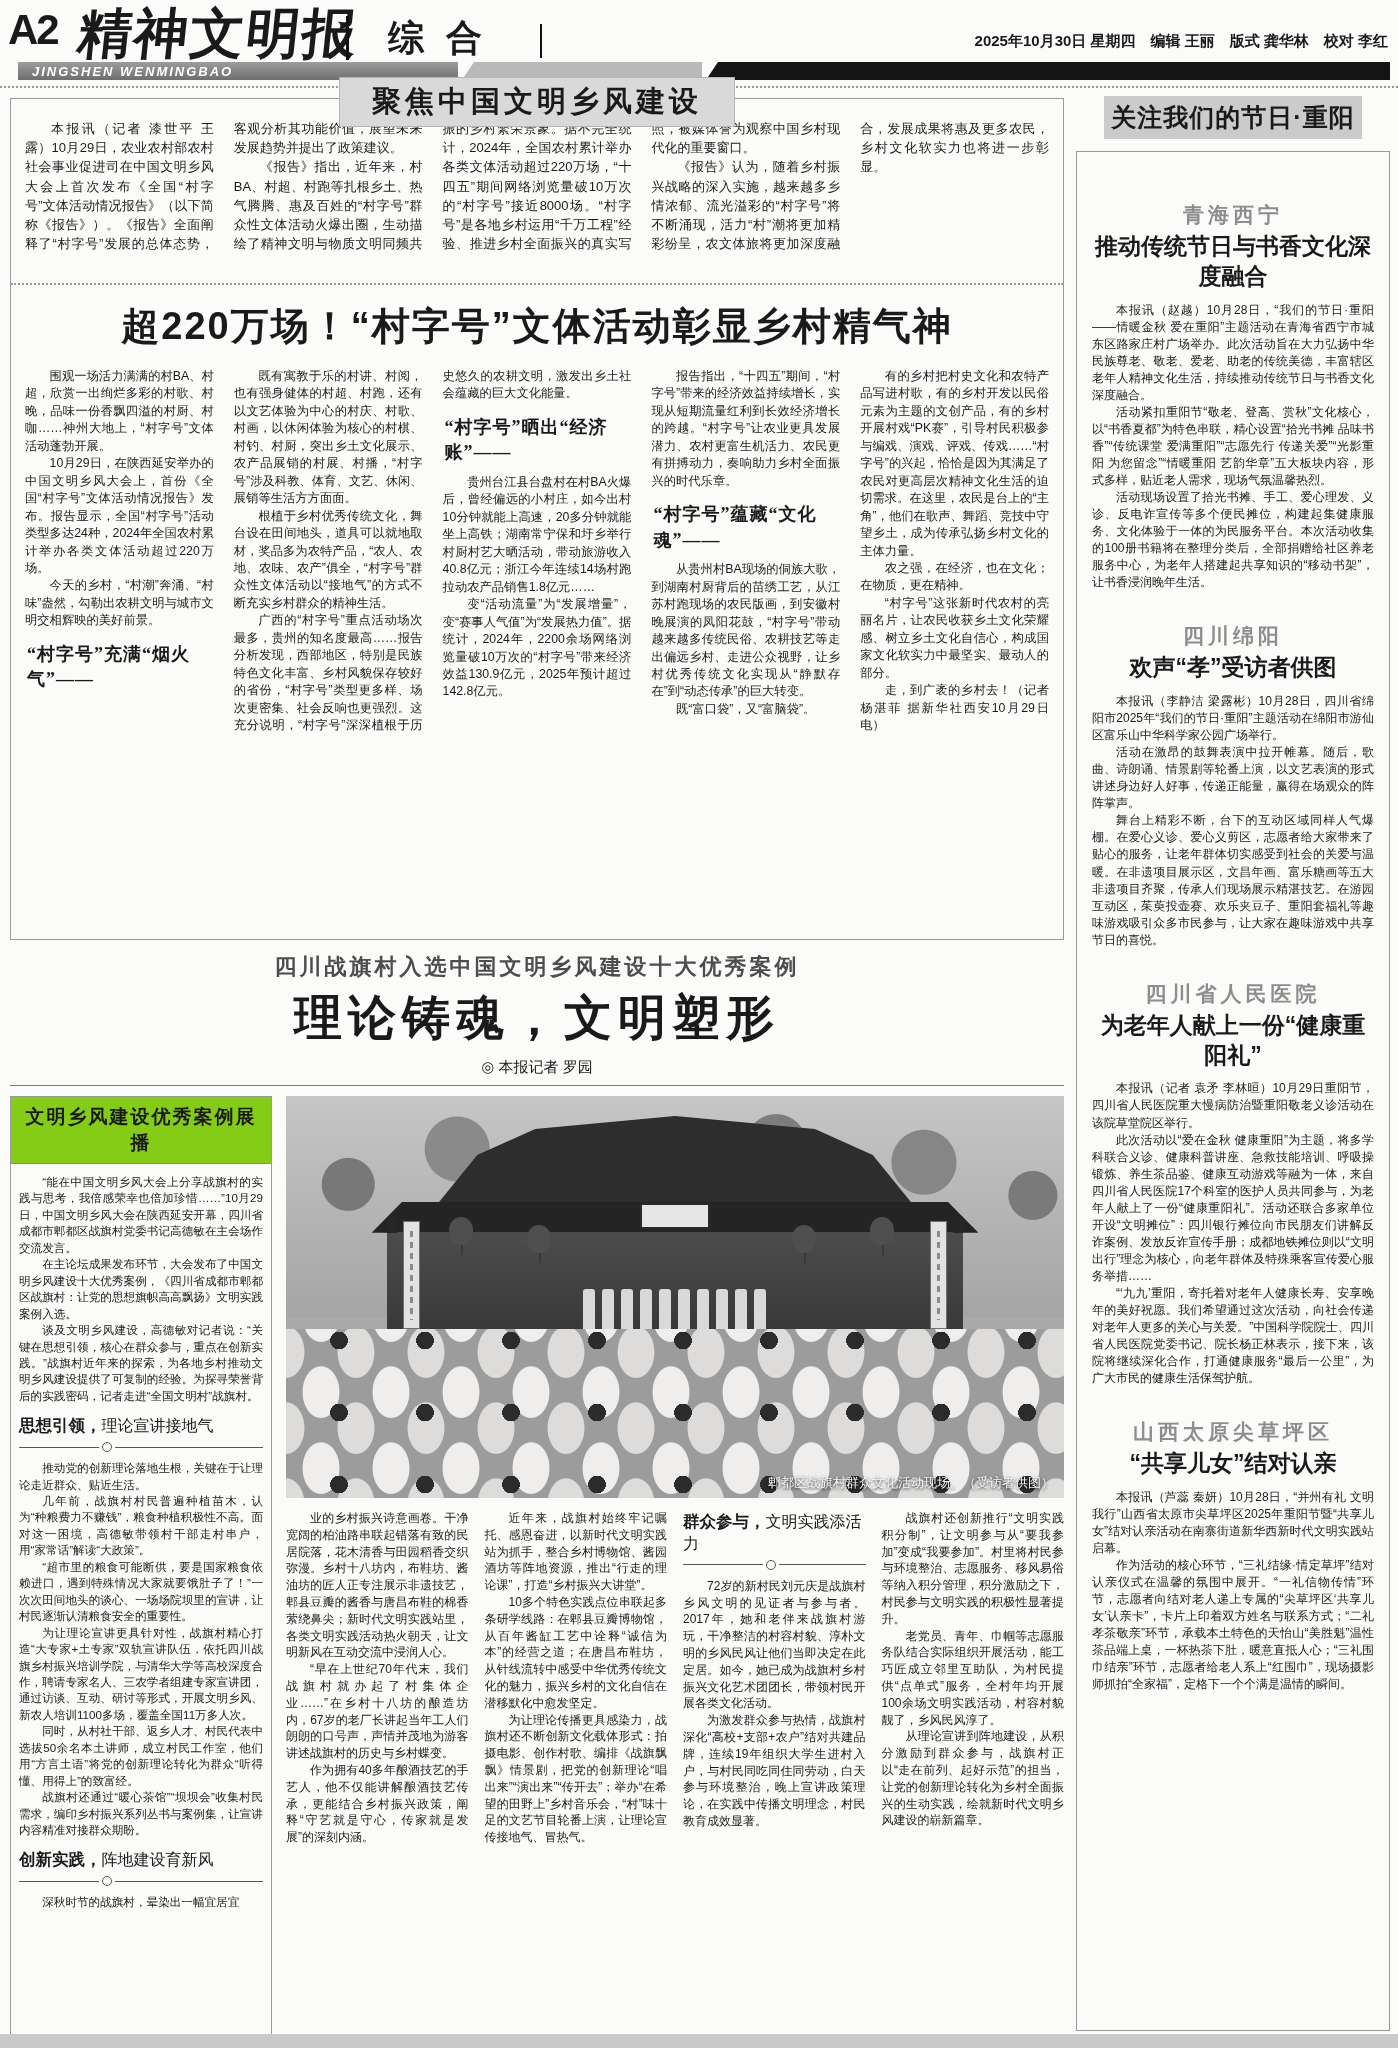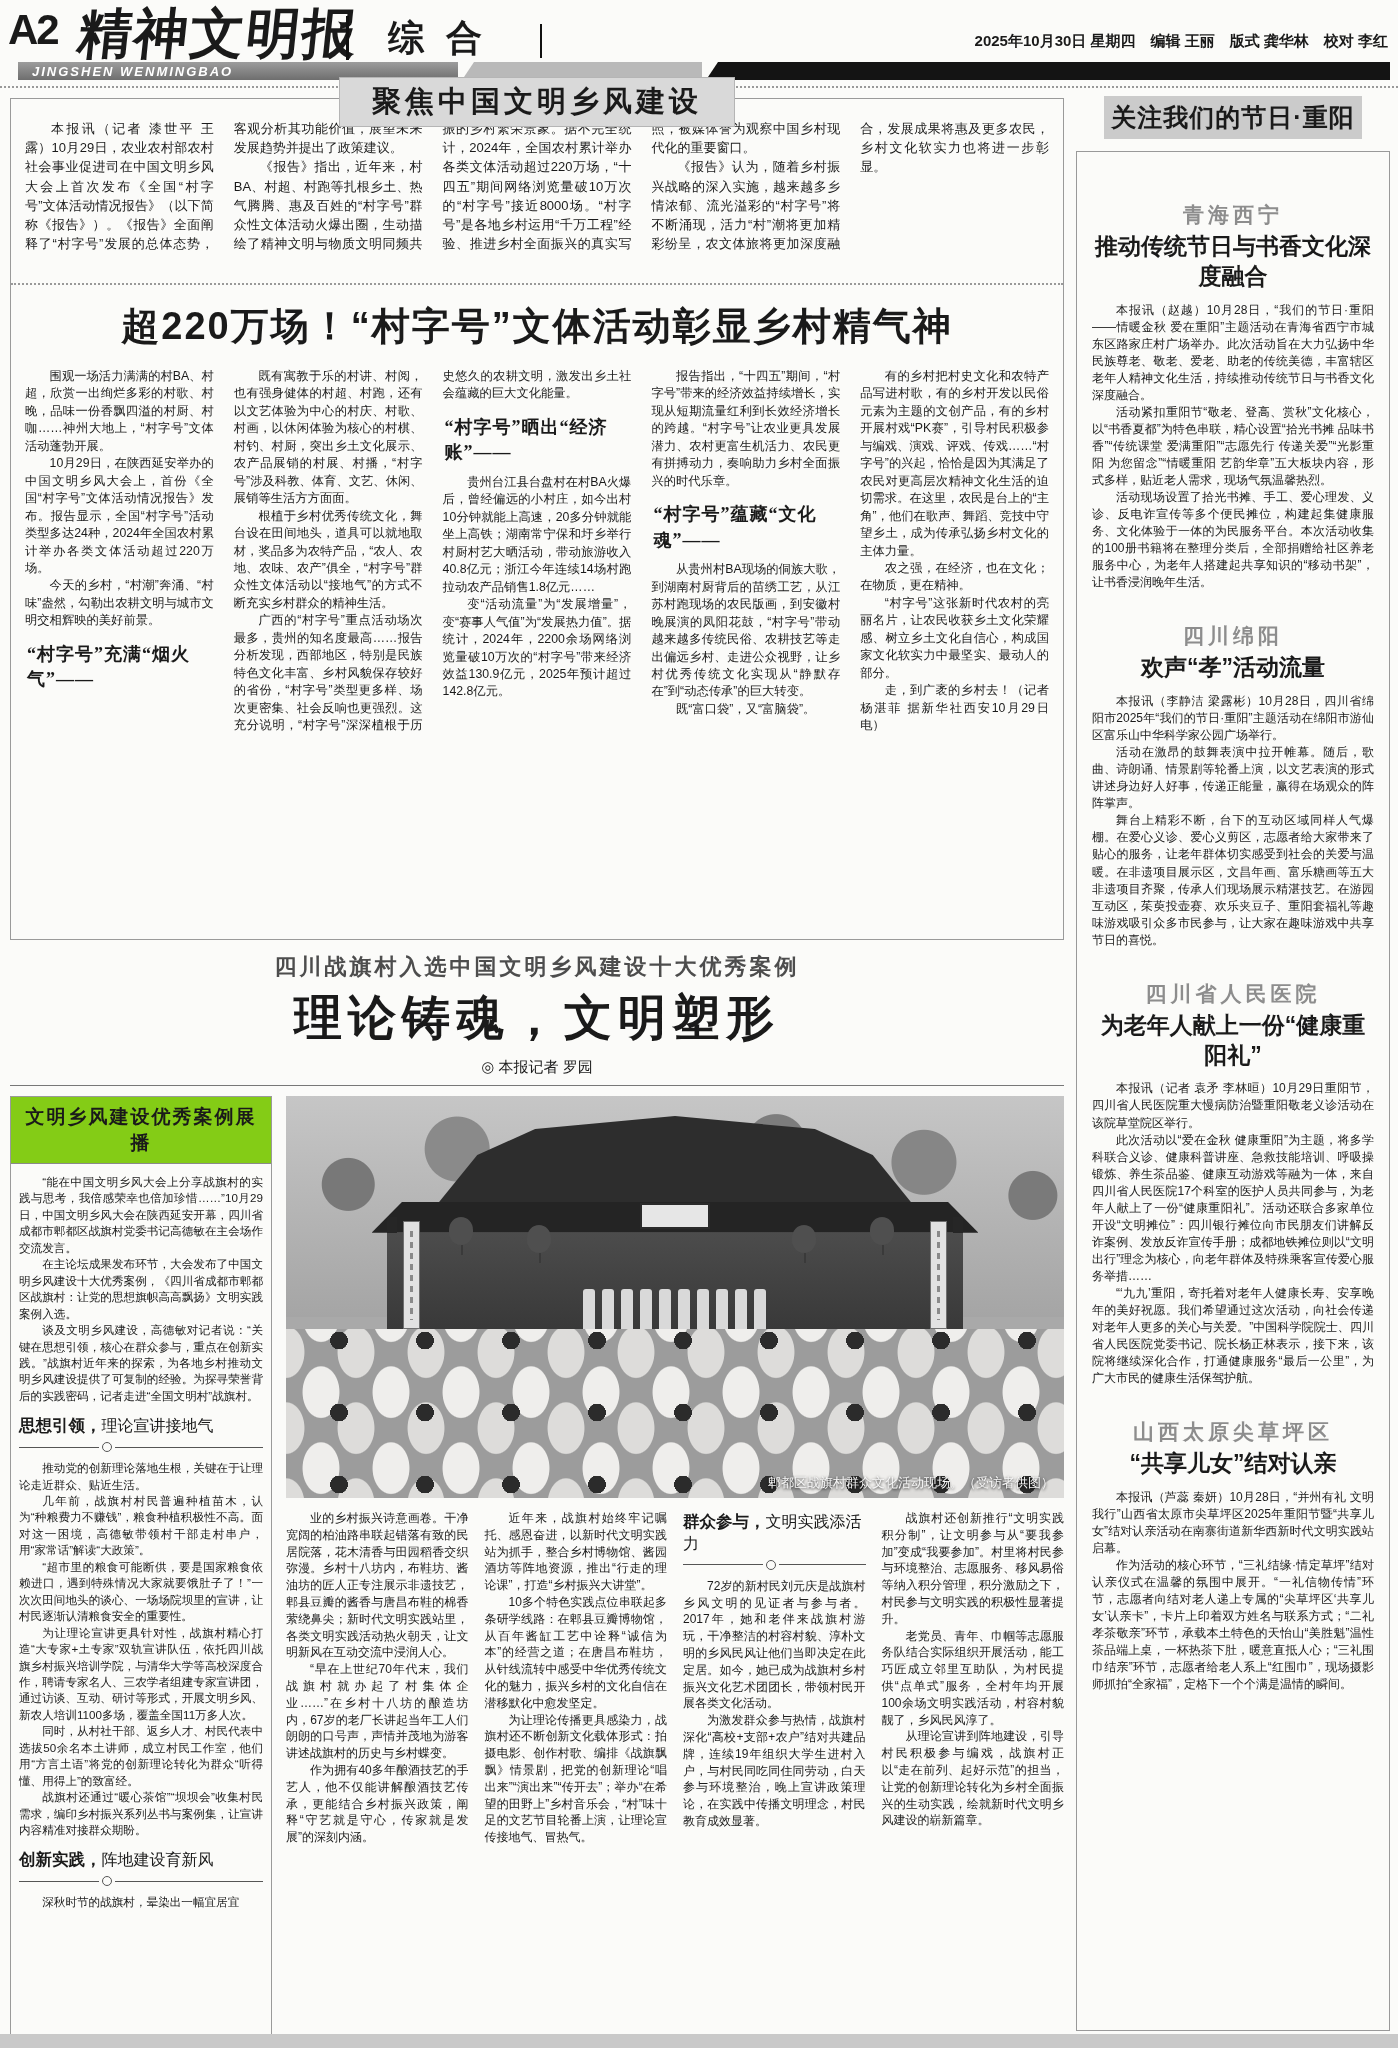--- a/index.html
+++ b/index.html
@@ -229,42 +229,42 @@
           <div class="f-sub"><span class="f-sub-b">群众参与，</span><span class="f-sub-k">文明实践添活力</span></div>
           <div class="orn">
               <span class="orn-l1"></span>
               <span class="orn-dot"></span>
               <span class="orn-l2"></span>
             </div>
           <p>72岁的新村民刘元庆是战旗村乡风文明的见证者与参与者。2017年，她和老伴来战旗村游玩，干净整洁的村容村貌、淳朴文明的乡风民风让他们当即决定在此定居。如今，她已成为战旗村乡村振兴文化艺术团团长，带领村民开展各类文化活动。</p>
           <p>为激发群众参与热情，战旗村深化“高校+支部+农户”结对共建品牌，连续19年组织大学生进村入户，与村民同吃同住同劳动，白天参与环境整治，晚上宣讲政策理论，在实践中传播文明理念，村民教育成效显著。</p>
           <p>战旗村还创新推行“文明实践积分制”，让文明参与从“要我参加”变成“我要参加”。村里将村民参与环境整治、志愿服务、移风易俗等纳入积分管理，积分激励之下，村民参与文明实践的积极性显著提升。</p>
           <p>老党员、青年、巾帼等志愿服务队结合实际组织开展活动，能工巧匠成立邻里互助队，为村民提供“点单式”服务，全村年均开展100余场文明实践活动，村容村貌靓了，乡风民风淳了。</p>
-          <p>从理论宣讲到阵地建设，引导村民积极参与编戏，战旗村正以“走在前列、起好示范”的担当，让党的创新理论转化为乡村全面振兴的生动实践，绘就新时代文明乡风建设的崭新篇章。</p>
+          <p>从理论宣讲到阵地建设，从积分激励到群众参与，战旗村正以“走在前列、起好示范”的担当，让党的创新理论转化为乡村全面振兴的生动实践，绘就新时代文明乡风建设的崭新篇章。</p>
         </div>
       </div>
     </div>
   </div>
 </div>
 
 <div class="sidebar">
   <div class="sb-head">关注我们的节日·重阳</div>
   <div class="sb-box">
 
     <div class="sb-art">
       <div class="sb-loc">青海西宁</div>
       <div class="sb-title">推动传统节日与书香文化深度融合</div>
       <p>本报讯（赵越）10月28日，“我们的节日·重阳——情暖金秋 爱在重阳”主题活动在青海省西宁市城东区路家庄村广场举办。此次活动旨在大力弘扬中华民族尊老、敬老、爱老、助老的传统美德，丰富辖区老年人精神文化生活，持续推动传统节日与书香文化深度融合。</p>
       <p>活动紧扣重阳节“敬老、登高、赏秋”文化核心，以“书香夏都”为特色串联，精心设置“拾光书摊 品味书香”“传统课堂 爱满重阳”“志愿先行 传递关爱”“光影重阳 为您留念”“情暖重阳 艺韵华章”五大板块内容，形式多样，贴近老人需求，现场气氛温馨热烈。</p>
       <p>活动现场设置了拾光书摊、手工、爱心理发、义诊、反电诈宣传等多个便民摊位，构建起集健康服务、文化体验于一体的为民服务平台。本次活动收集的100册书籍将在整理分类后，全部捐赠给社区养老服务中心，为老年人搭建起共享知识的“移动书架”，让书香浸润晚年生活。</p>
     </div>
 
     <div class="sb-art">
       <div class="sb-loc">四川绵阳</div>
-      <div class="sb-title">欢声“孝”活动流量</div>
+      <div class="sb-title">欢声“孝”受访者供图</div>
       <p>本报讯（李静洁 梁露彬）10月28日，四川省绵阳市2025年“我们的节日·重阳”主题活动在绵阳市游仙区富乐山中华科学家公园广场举行。</p>
       <p>活动在激昂的鼓舞表演中拉开帷幕。随后，歌曲、诗朗诵、情景剧等轮番上演，以文艺表演的形式讲述身边好人好事，传递正能量，赢得在场观众的阵阵掌声。</p>
       <p>舞台上精彩不断，台下的互动区域同样人气爆棚。在爱心义诊、爱心义剪区，志愿者给大家带来了贴心的服务，让老年群体切实感受到社会的关爱与温暖。在非遗项目展示区，文昌年画、富乐糖画等五大非遗项目齐聚，传承人们现场展示精湛技艺。在游园互动区，茱萸投壶赛、欢乐夹豆子、重阳套福礼等趣味游戏吸引众多市民参与，让大家在趣味游戏中共享节日的喜悦。</p>
     </div>
 
     <div class="sb-art">
       <div class="sb-loc">四川省人民医院</div>
       <div class="sb-title">为老年人献上一份“健康重阳礼”</div>
       <p>本报讯（记者 袁矛 李林晅）10月29日重阳节，四川省人民医院重大慢病防治暨重阳敬老义诊活动在该院草堂院区举行。</p>
       <p>此次活动以“爱在金秋 健康重阳”为主题，将多学科联合义诊、健康科普讲座、急救技能培训、呼吸操锻炼、养生茶品鉴、健康互动游戏等融为一体，来自四川省人民医院17个科室的医护人员共同参与，为老年人献上了一份“健康重阳礼”。活动还联合多家单位开设“文明摊位”：四川银行摊位向市民朋友们讲解反诈案例、发放反诈宣传手册；成都地铁摊位则以“文明出行”理念为核心，向老年群体及特殊乘客宣传爱心服务举措……</p>

